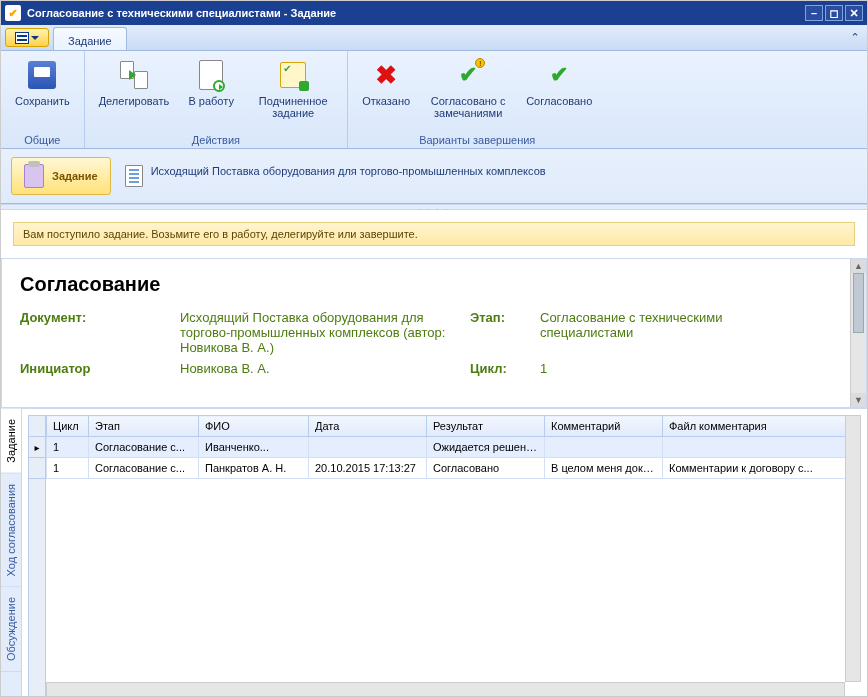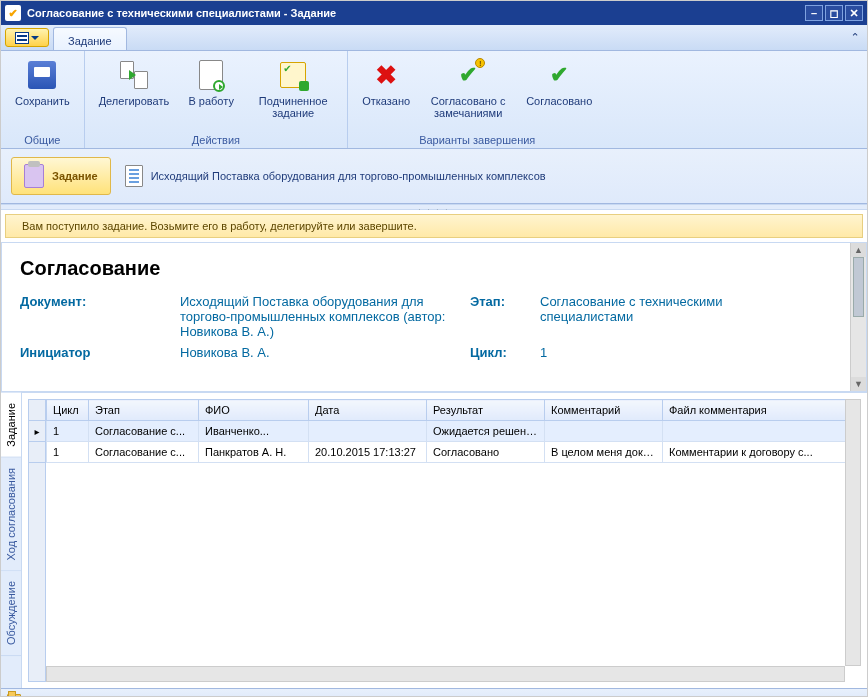--- a/index.html
+++ b/index.html
@@ -131,41 +131,41 @@
     display: flex; align-items: center; gap: 8px;
     padding: 6px 12px;
     border: 1px solid #e0b84a;
     background: linear-gradient(#fff7d4,#ffe27a);
     border-radius: 3px;
     color: #7a5300;
     font-weight: bold;
   }
   .hbtn .hicon { width:20px;height:24px;background:#d9c4f0;border:1px solid #a77fd6;border-radius:2px;position:relative;}
   .hbtn .hicon::before{content:"";position:absolute;top:-4px;left:3px;right:3px;height:6px;background:#c0c0c0;border-radius:2px;}
-  .hlink { display:flex;align-items:center;gap:8px;color:#1f3b7a;}
+  .hlink { display:flex;align-items:flex-start;gap:8px;color:#1f3b7a;}
   .hlink .hicon2 { width:18px;height:22px;background:#fff;border:1px solid #888;border-radius:1px;position:relative;}
   .hlink .hicon2::before{content:"";position:absolute;left:3px;top:3px;right:3px;height:2px;background:#6aa0e0;box-shadow:0 4px 0 #6aa0e0,0 8px 0 #6aa0e0,0 12px 0 #6aa0e0;}
   .gripper { height:6px; background:#e2ecfb; border-top:1px solid #c8d9f2; border-bottom:1px solid #c8d9f2; text-align:center; color:#9ab; font-size:8px; letter-spacing:2px;}
   
   .infobar {
     background: linear-gradient(#fff4cf,#ffe9a8);
     border: 1px solid #e8cf80;
-    margin: 4px;
-    padding: 5px 16px;
+    margin: 12px;
+    padding: 5px 9px;
     color: #5c4600;
   }
   
   .details-wrap { position:relative; border:1px solid #c8d9f2; margin:0; padding:14px 18px 10px; height:150px; overflow:hidden;}
   .details-wrap .vscroll { position:absolute; right:0; top:0; bottom:0; width:16px; background:#e6e6e6; border-left:1px solid #ccc;}
   .details-wrap .vscroll .thumb{position:absolute;left:2px;right:2px;top:14px;height:60px;background:#c0c8d4;border:1px solid #9aa;}
   .details-wrap .vscroll .arr{position:absolute;left:0;right:0;height:14px;background:#dcdcdc;text-align:center;color:#666;font-size:9px;line-height:14px;}
   .details-wrap .vscroll .a-up{top:0;}
   .details-wrap .vscroll .a-dn{bottom:0;}
   .details h1 { font-size:20px; margin:0 0 14px; color:#000;}
-  .det-grid { display:grid; grid-template-columns: 160px 290px 70px 260px; row-gap:6px; font-size:13px; color:#0369a1;}
+  .det-grid { display:grid; grid-template-columns: 160px 290px 70px 260px; row-gap:6px; font-size:13px; color:#4d7c0f;}
   .det-grid .lab { font-weight:bold; }
   
   .lower { display:flex; height:296px; border-top:1px solid #c8d9f2;}
   .vtabs { width:26px; background:#e2ecfb; border-right:1px solid #c8d9f2; display:flex; flex-direction:column;}
   .vtab {
     writing-mode: vertical-rl;
     transform: rotate(180deg);
     padding: 10px 4px;
     color:#3a5aa0;
     border-top:1px solid #c8d9f2;

